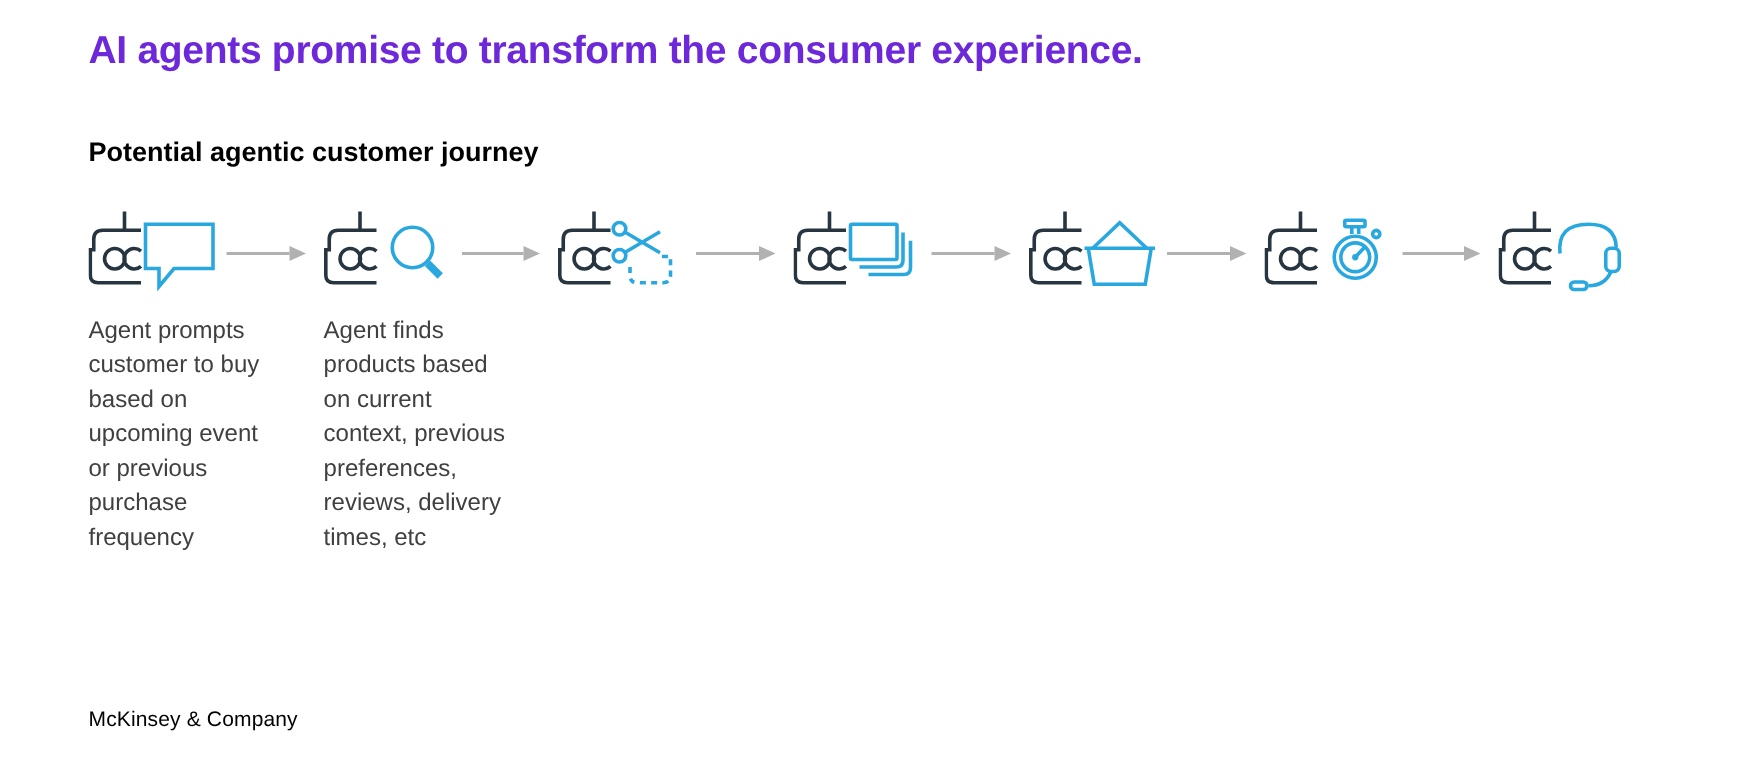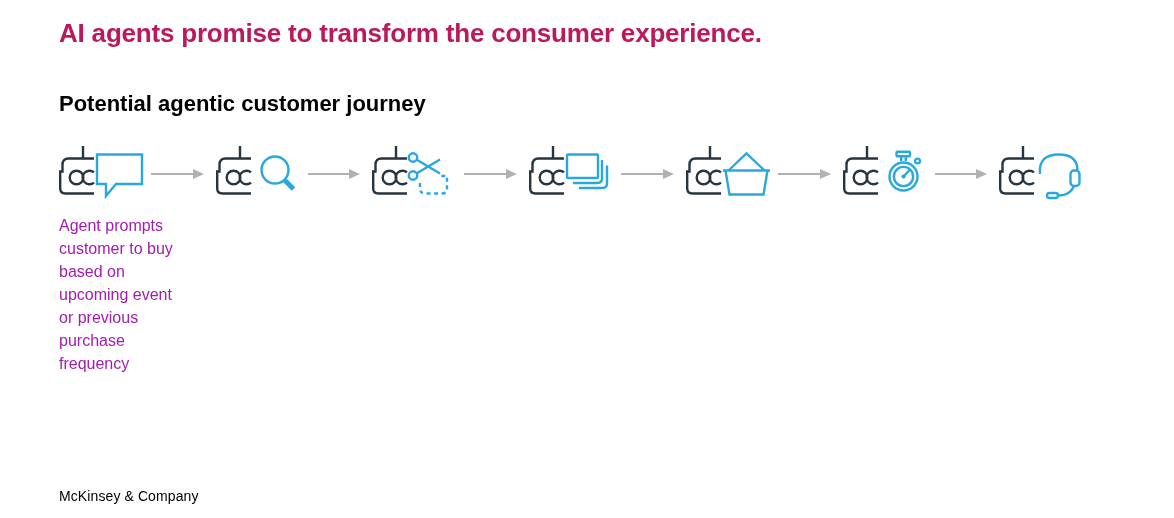--- a/index.html
+++ b/index.html
@@ -7,24 +7,24 @@
   body {
     width: 1174px; height: 518px;
     position: relative;
     font-family: "Liberation Sans", sans-serif;
     color: #111111;
     overflow: hidden;
   }
   .page { position: absolute; inset: 0; padding: 16px 44px 0 59px; }
   .title {
     font-size: 26px; font-weight: 700; letter-spacing: -0.2px;
-    color: #be185d; margin-top: 2px;
+    color: #6d28d9; margin-top: 2px;
   }
   .subtitle {
-    font-size: 22px; font-weight: 700; color: #000000;
+    font-size: 18px; font-weight: 700; color: #000000;
     margin-top: 42px;
   }
   .journey {
     display: grid;
     grid-template-columns: repeat(7, 1fr);
     column-gap: 26px;
     margin-top: 28px;
   }
   .icon-cell { position: relative; height: 58px; }
   .icon-svg { display: block; width: 86px; height: 56px; }
@@ -39,24 +39,24 @@
   }
   .arrow::before { content: ""; flex: 1; height: 2px; background: var(--arrow); }
   .arrow::after {
     content: ""; width: 0; height: 0;
     border-left: 11px solid var(--arrow);
     border-top: 5.5px solid transparent;
     border-bottom: 5.5px solid transparent;
   }
   .step-text {
     margin-top: 11px;
-    font-size: 16px; line-height: 23px; color: #a21caf;
+    font-size: 16px; line-height: 23px; color: #404040;
   }
   .footer {
-    position: absolute; left: 59px; top: 488px;
+    position: absolute; left: 59px; top: 471px;
     font-size: 14px; color: #000000; letter-spacing: 0.1px;
   }
   .defs-holder { position: absolute; width: 0; height: 0; overflow: hidden; }
 </style>
 </head>
 <body>
 
 <svg class="defs-holder" aria-hidden="true">
   <defs>
     <g id="robot-head">
@@ -144,17 +144,18 @@
         <path class="glyph" d="M41,29 Q39,9.5 60,9.5 Q78,9.5 78.5,25"></path>
         <rect class="glyph" x="71.5" y="25.5" width="9" height="15.5" rx="3.5"></rect>
         <path class="glyph" d="M75,41 Q71,50.5 60,50.5"></path>
         <rect class="glyph" x="48" y="48" width="11" height="5" rx="2.5"></rect>
       </svg>
     </div>
   </div>
 
   <div class="journey" style="margin-top:0;">
     <div class="step-text">Agent prompts customer to buy based on upcoming event or previous purchase frequency</div>
+    <div class="step-text">Agent finds products based on current context, previous preferences, reviews, delivery times, etc</div>
   </div>
 
   <div class="footer">McKinsey &amp; Company</div>
 
 </div>
 
 </body></html>

